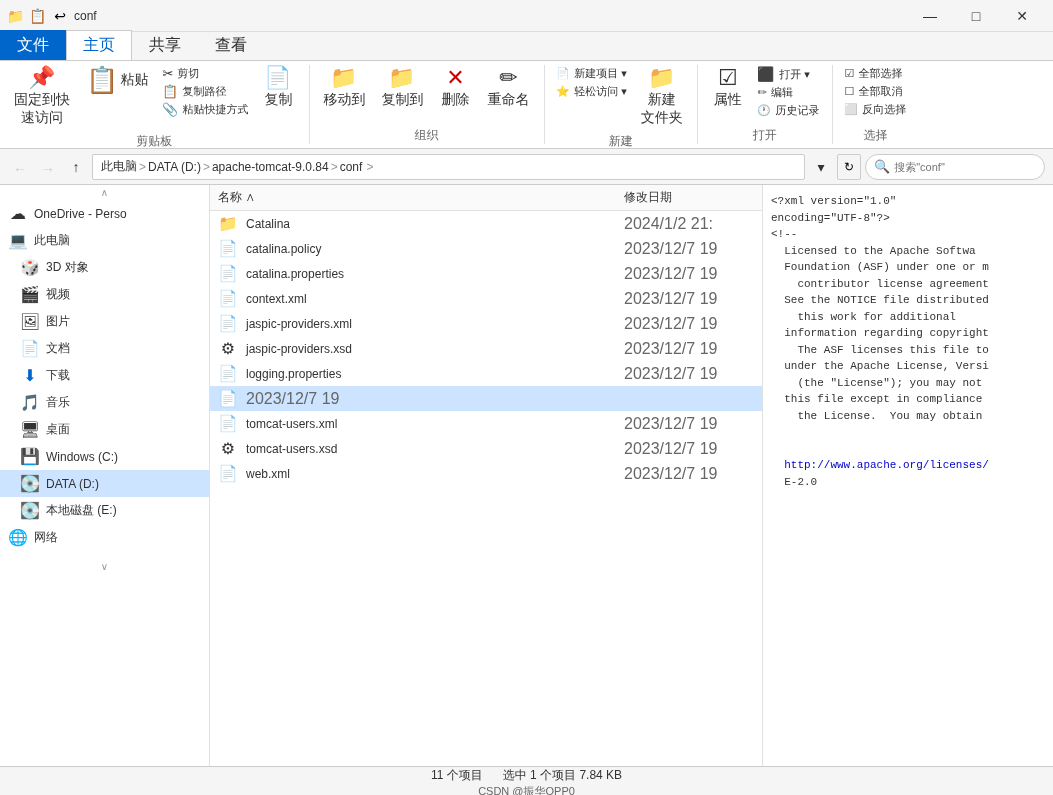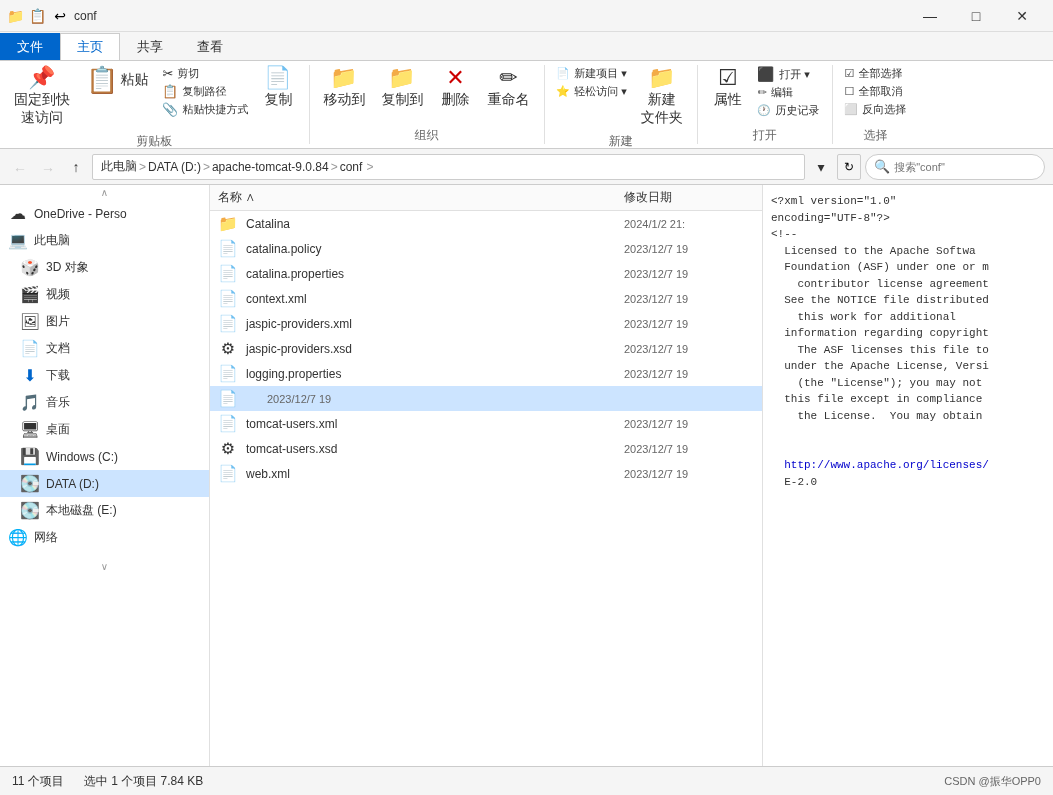--- a/index.html
+++ b/index.html
@@ -19,21 +19,21 @@
     .title-icon { width: 16px; height: 16px; display: flex; align-items: center; justify-content: center; font-size: 14px; }
     .title-text { font-size: 12px; color: #333; }
     .window-controls { display: flex; gap: 0; }
     .win-btn { width: 46px; height: 32px; display: flex; align-items: center; justify-content: center; cursor: pointer; font-size: 14px; color: #333; }
 
     
     .ribbon { background: #f5f5f5; border-bottom: 1px solid #ccc; }
     .ribbon-tabs { display: flex; height: 28px; align-items: flex-end; }
     .ribbon-tab {
       padding: 4px 16px;
-      font-size: 13px;
+      font-size: 16px;
       cursor: pointer;
       border: 1px solid transparent;
       border-bottom: none;
       color: #333;
     }
     .ribbon-tab.active { background: white; border-color: #ccc; color: #0066cc; font-weight: 500; }
     .ribbon-tab.file { background: #0066cc; color: white; padding: 4px 16px; }
 
     .ribbon-content {
       background: white;
@@ -172,21 +172,21 @@
     .col-date { width: 130px; }
     .file-list { overflow-y: auto; flex: 1; }
     .file-row {
       display: flex; align-items: center;
       padding: 3px 8px; cursor: pointer;
       font-size: 12px; color: #333;
     }
     .file-row.selected { background: #cce4ff; }
     .file-row .file-icon { font-size: 16px; margin-right: 8px; width: 20px; text-align: center; }
     .file-row .file-name { flex: 1; }
-    .file-row .file-date { width: 130px; color: #666; font-size: 11px; margin-left: 21px; }
+    .file-row .file-date { width: 130px; color: #666; font-size: 16px; }
 
     
     .preview-pane {
       width: 290px;
       background: white;
       padding: 8px;
       font-family: 'Courier New', monospace;
       font-size: 11px;
       line-height: 1.5;
       overflow-y: auto;
@@ -198,20 +198,21 @@
     .status-bar {
       height: 30px;
       background: #f5f5f5;
       border-top: 1px solid #ccc;
       display: flex;
       align-items: center;
       padding: 0 12px;
       font-size: 12px;
       color: #333;
       justify-content: space-between;
+      flex-direction: column;
     }
     .status-right { color: #666; font-size: 11px; }
 
     
     ::-webkit-scrollbar { width: 8px; height: 8px; }
     ::-webkit-scrollbar-track { background: #f0f0f0; }
     ::-webkit-scrollbar-thumb { background: #c0c0c0; border-radius: 4px; }
     
     .delete-icon { color: #cc0000; font-size: 22px; }
     

